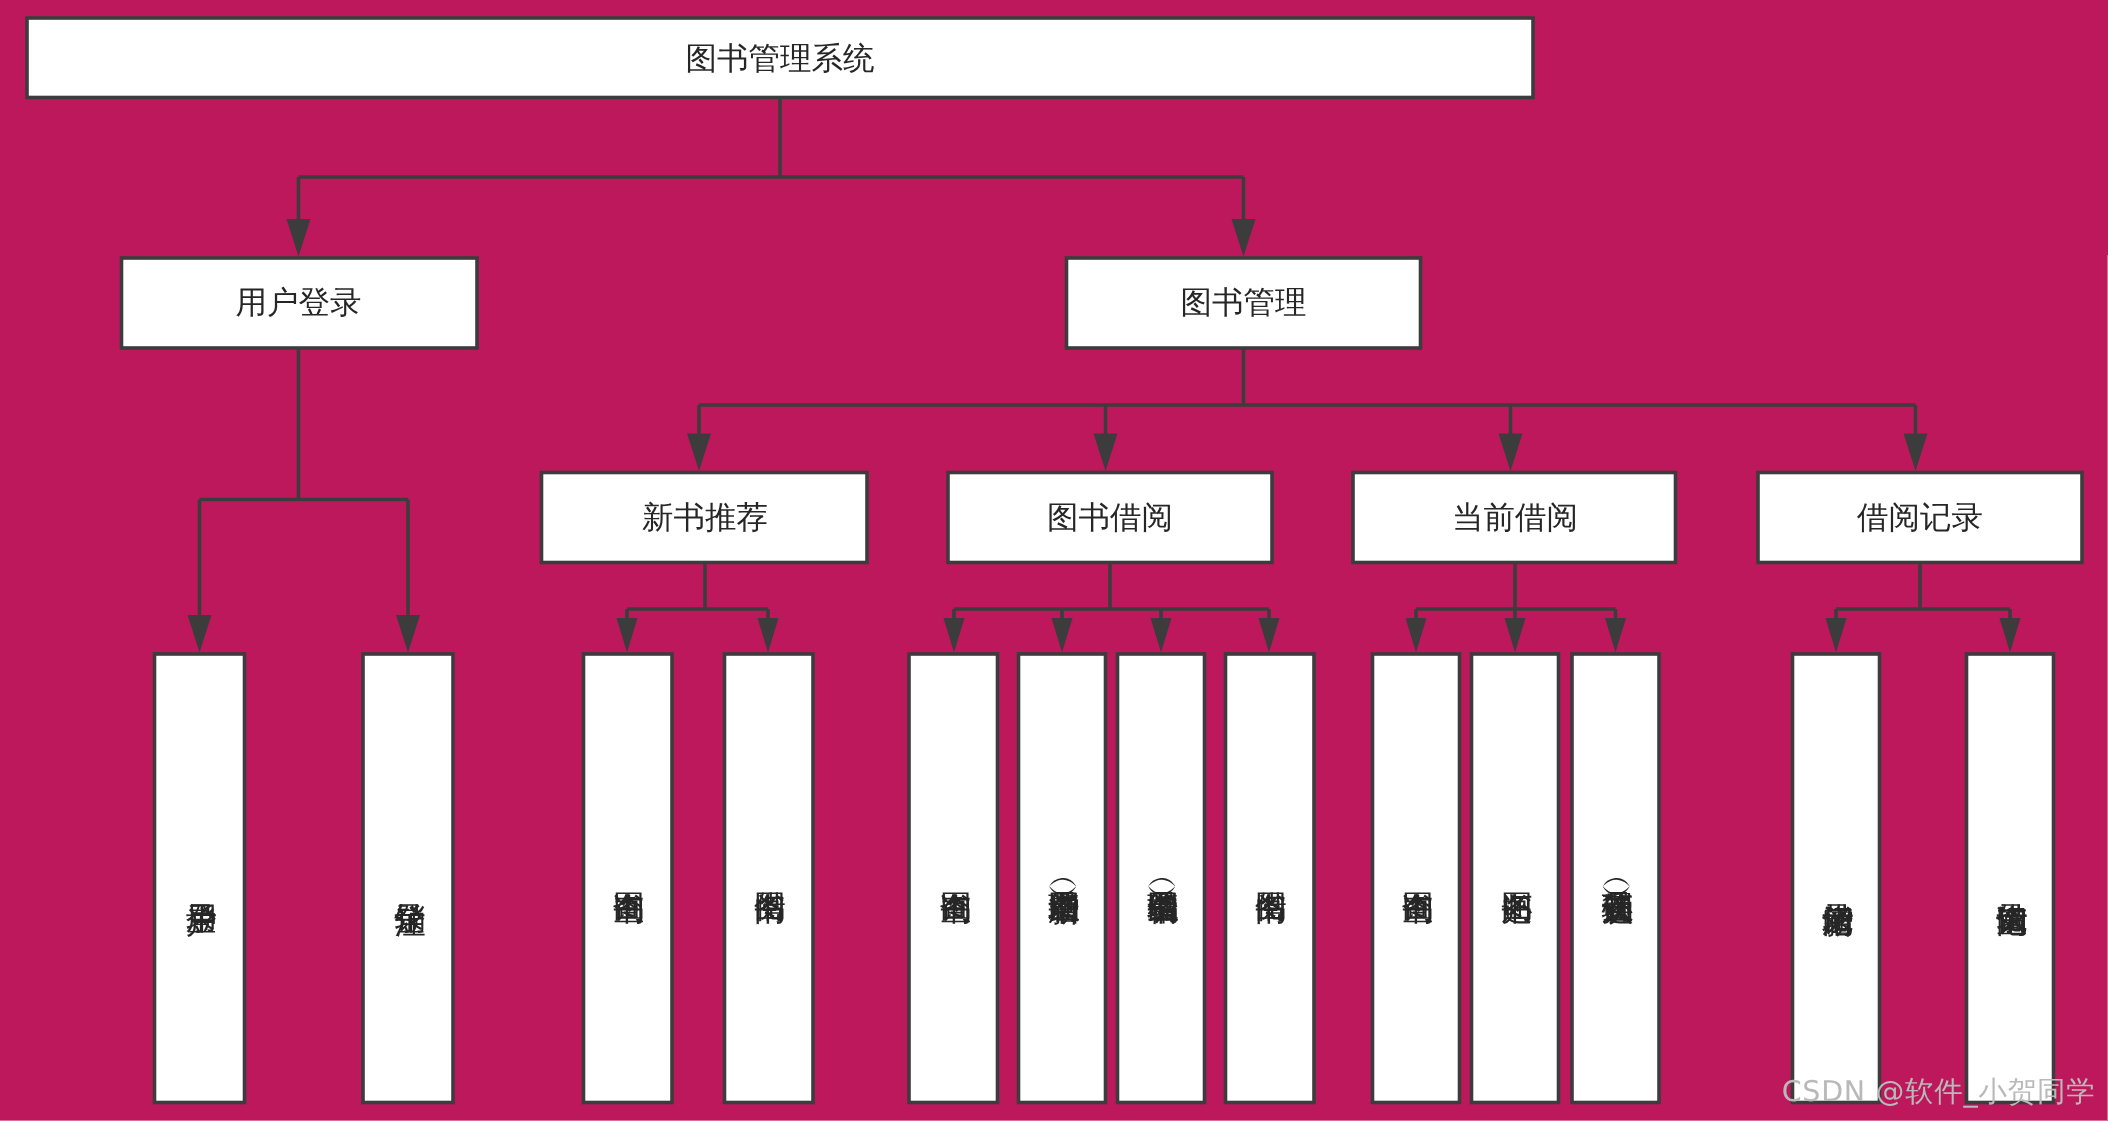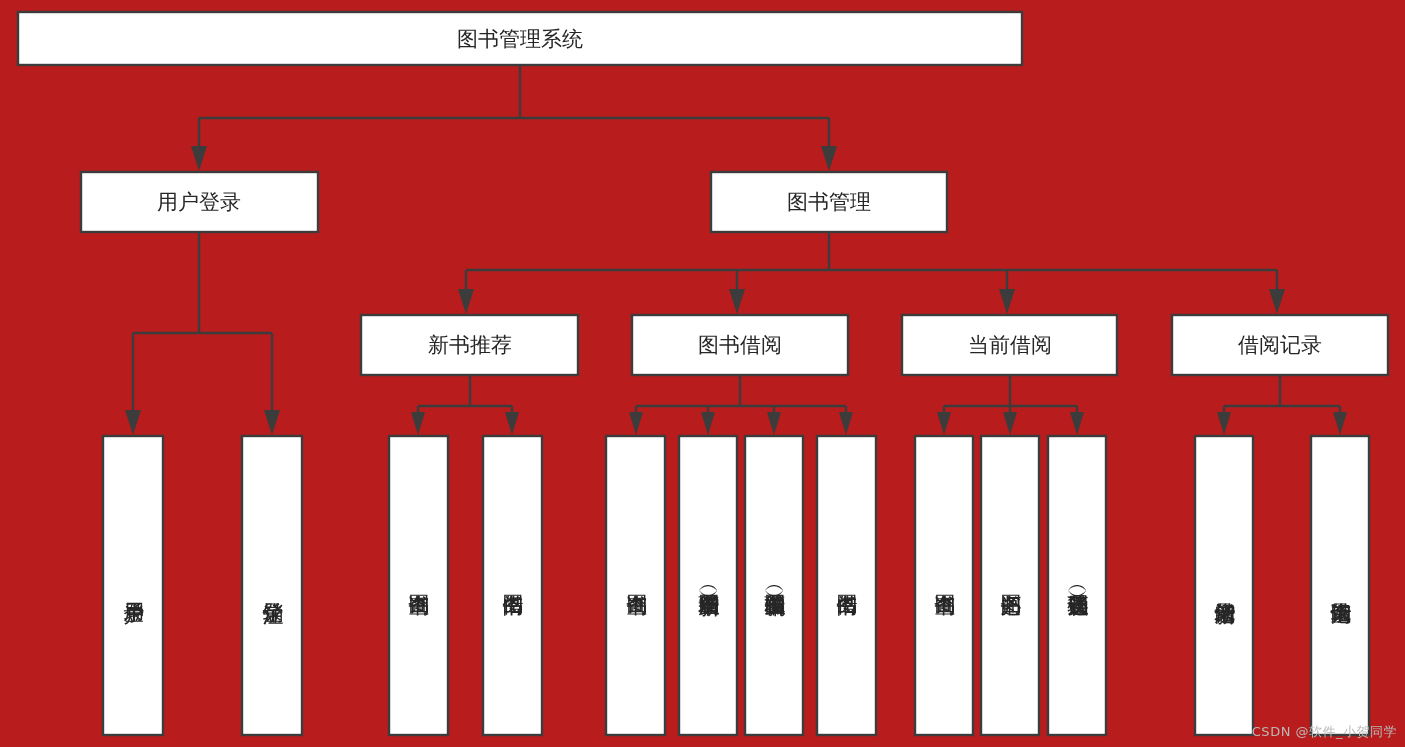--- a/index.html
+++ b/index.html
@@ -11,21 +11,21 @@
   body {
     width: 1405px;
     height: 747px;
     font-family: "DejaVu Sans", "Liberation Sans", sans-serif;
     overflow: hidden;
   }
   #diagram-root {
     position: relative;
     width: 1405px;
     height: 747px;
-    background: #b91c1c;
+    background: #be185d;
   }
   svg#flowchart {
     position: absolute;
     left: 0;
     top: 0;
     width: 1405px;
     height: 747px;
     display: block;
   }
   .node-box {
@@ -57,21 +57,21 @@
     text-anchor: middle;
     dominant-baseline: middle;
     writing-mode: vertical-rl;
     glyph-orientation-vertical: 0;
   }
   .watermark-text {
     position: absolute;
     right: 8px;
     bottom: 6px;
     font-family: "DejaVu Sans", "Liberation Sans", sans-serif;
-    font-size: 13px;
+    font-size: 19px;
     color: #b9b9b9;
     letter-spacing: 0.5px;
     white-space: nowrap;
     user-select: none;
   }
 </style>
 </head>
 <body>
 
 <div id="diagram-root">

